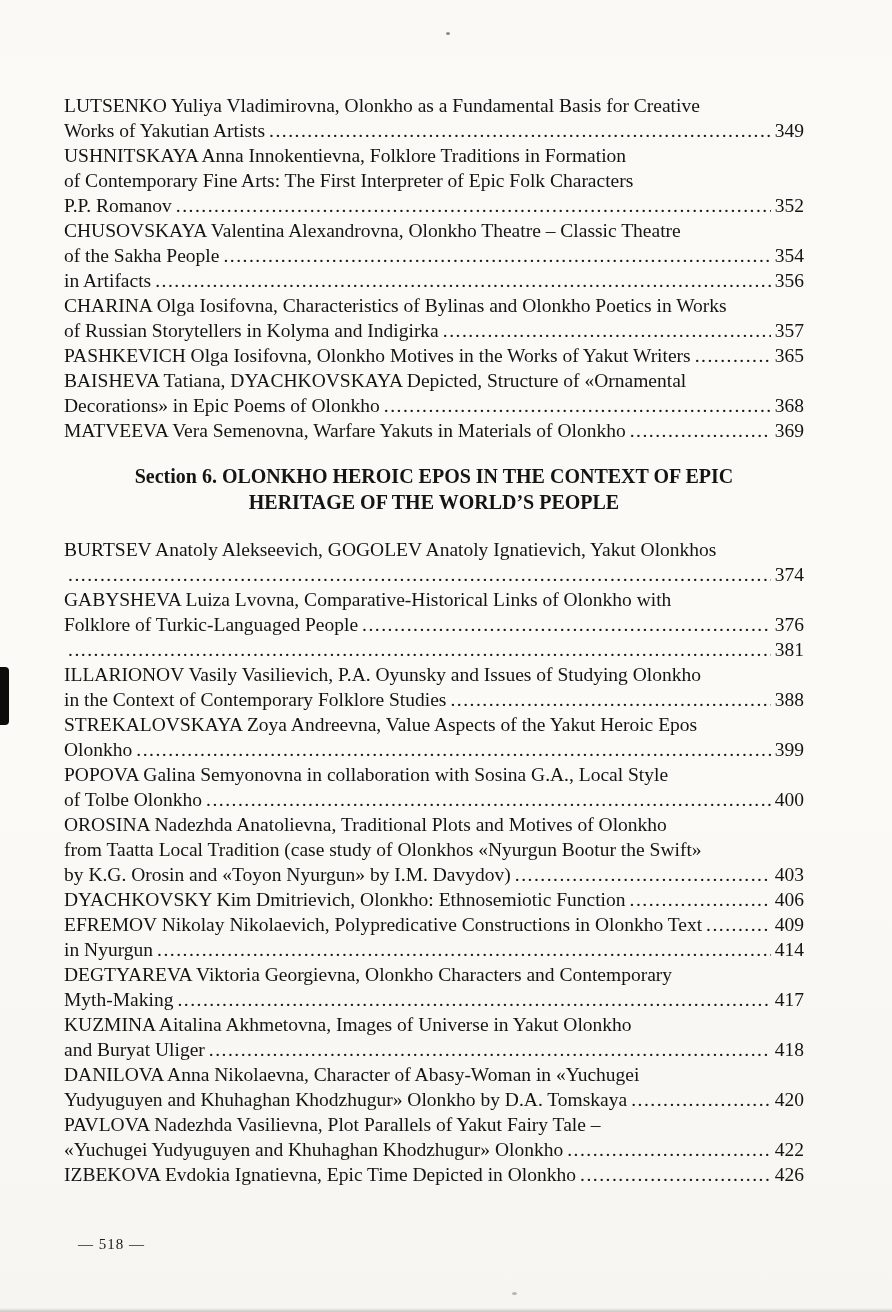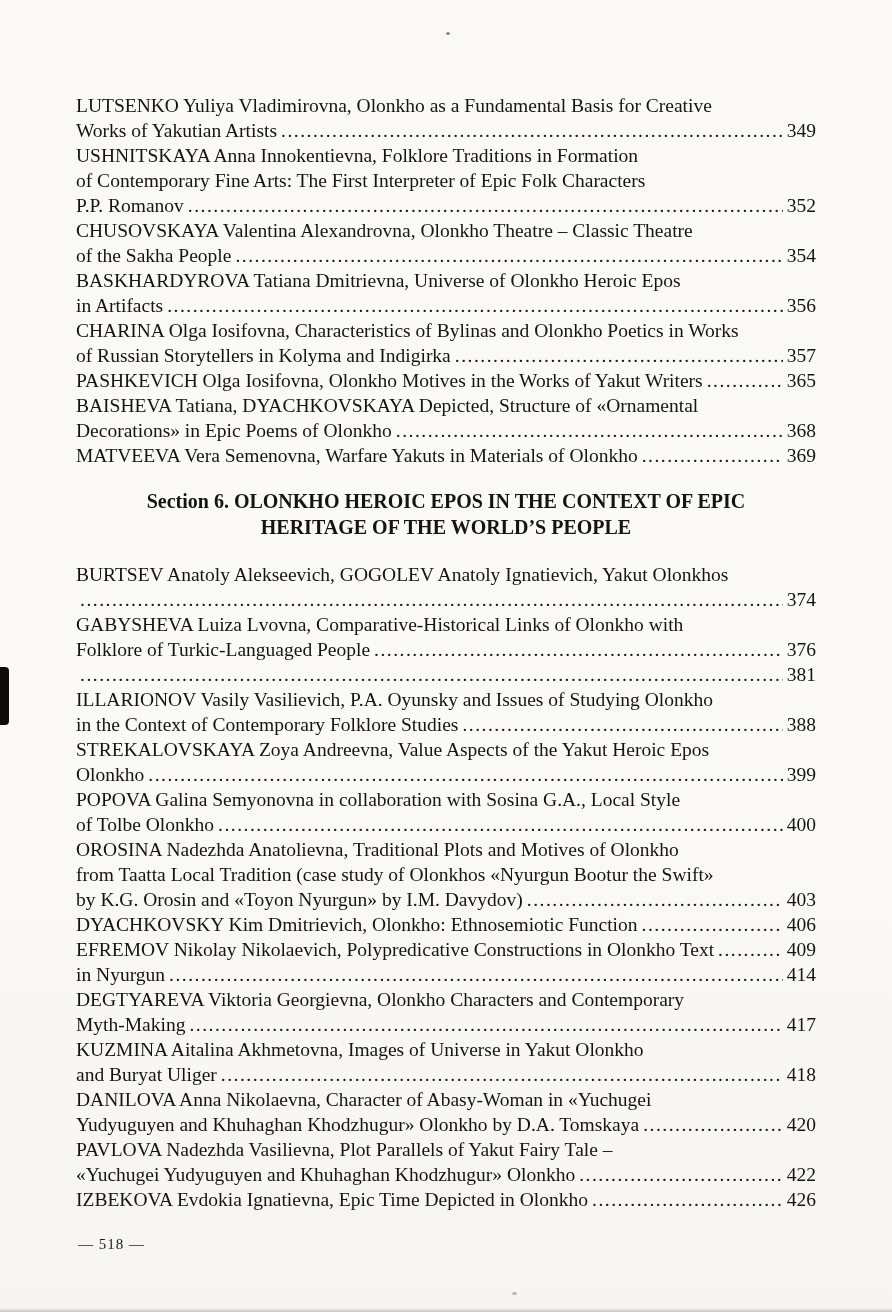--- a/index.html
+++ b/index.html
@@ -16,21 +16,21 @@
     height: 1312px;
     background: linear-gradient(180deg, #faf9f6 0%, #fbfaf7 55%, #f6f5f1 100%);
     color: #161412;
     font-family: "Liberation Serif", "DejaVu Serif", serif;
     font-size: 19.5px;
     line-height: 25px;
     box-sizing: border-box;
   }
   .content {
     position: absolute;
-    left: 76px;
+    left: 64px;
     top: 93px;
     width: 740px;
   }
   .toc-entry { margin: 0; }
   .toc-line {
     white-space: nowrap;
     height: 25px;
   }
   .toc-line.last {
     display: flex;
@@ -120,21 +120,20 @@
       </div>
       <div class="toc-entry">
         <div class="toc-line">CHUSOVSKAYA Valentina Alexandrovna, Olonkho Theatre – Classic Theatre</div>
         <div class="toc-line last">
           <span class="toc-text">of the Sakha People</span>
           <span class="dots">............................................................................................................................................................................................................................</span>
           <span class="pg">354</span>
         </div>
       </div>
       <div class="toc-entry">
-        <div class="toc-line">BASKHARDYROVA Tatiana Dmitrievna, Universe of Olonkho Heroic Epos</div>
         <div class="toc-line last">
           <span class="toc-text">in Artifacts</span>
           <span class="dots">............................................................................................................................................................................................................................</span>
           <span class="pg">356</span>
         </div>
       </div>
       <div class="toc-entry">
         <div class="toc-line">CHARINA Olga Iosifovna, Characteristics of Bylinas and Olonkho Poetics in Works</div>
         <div class="toc-line last">
           <span class="toc-text">of Russian Storytellers in Kolyma and Indigirka</span>

